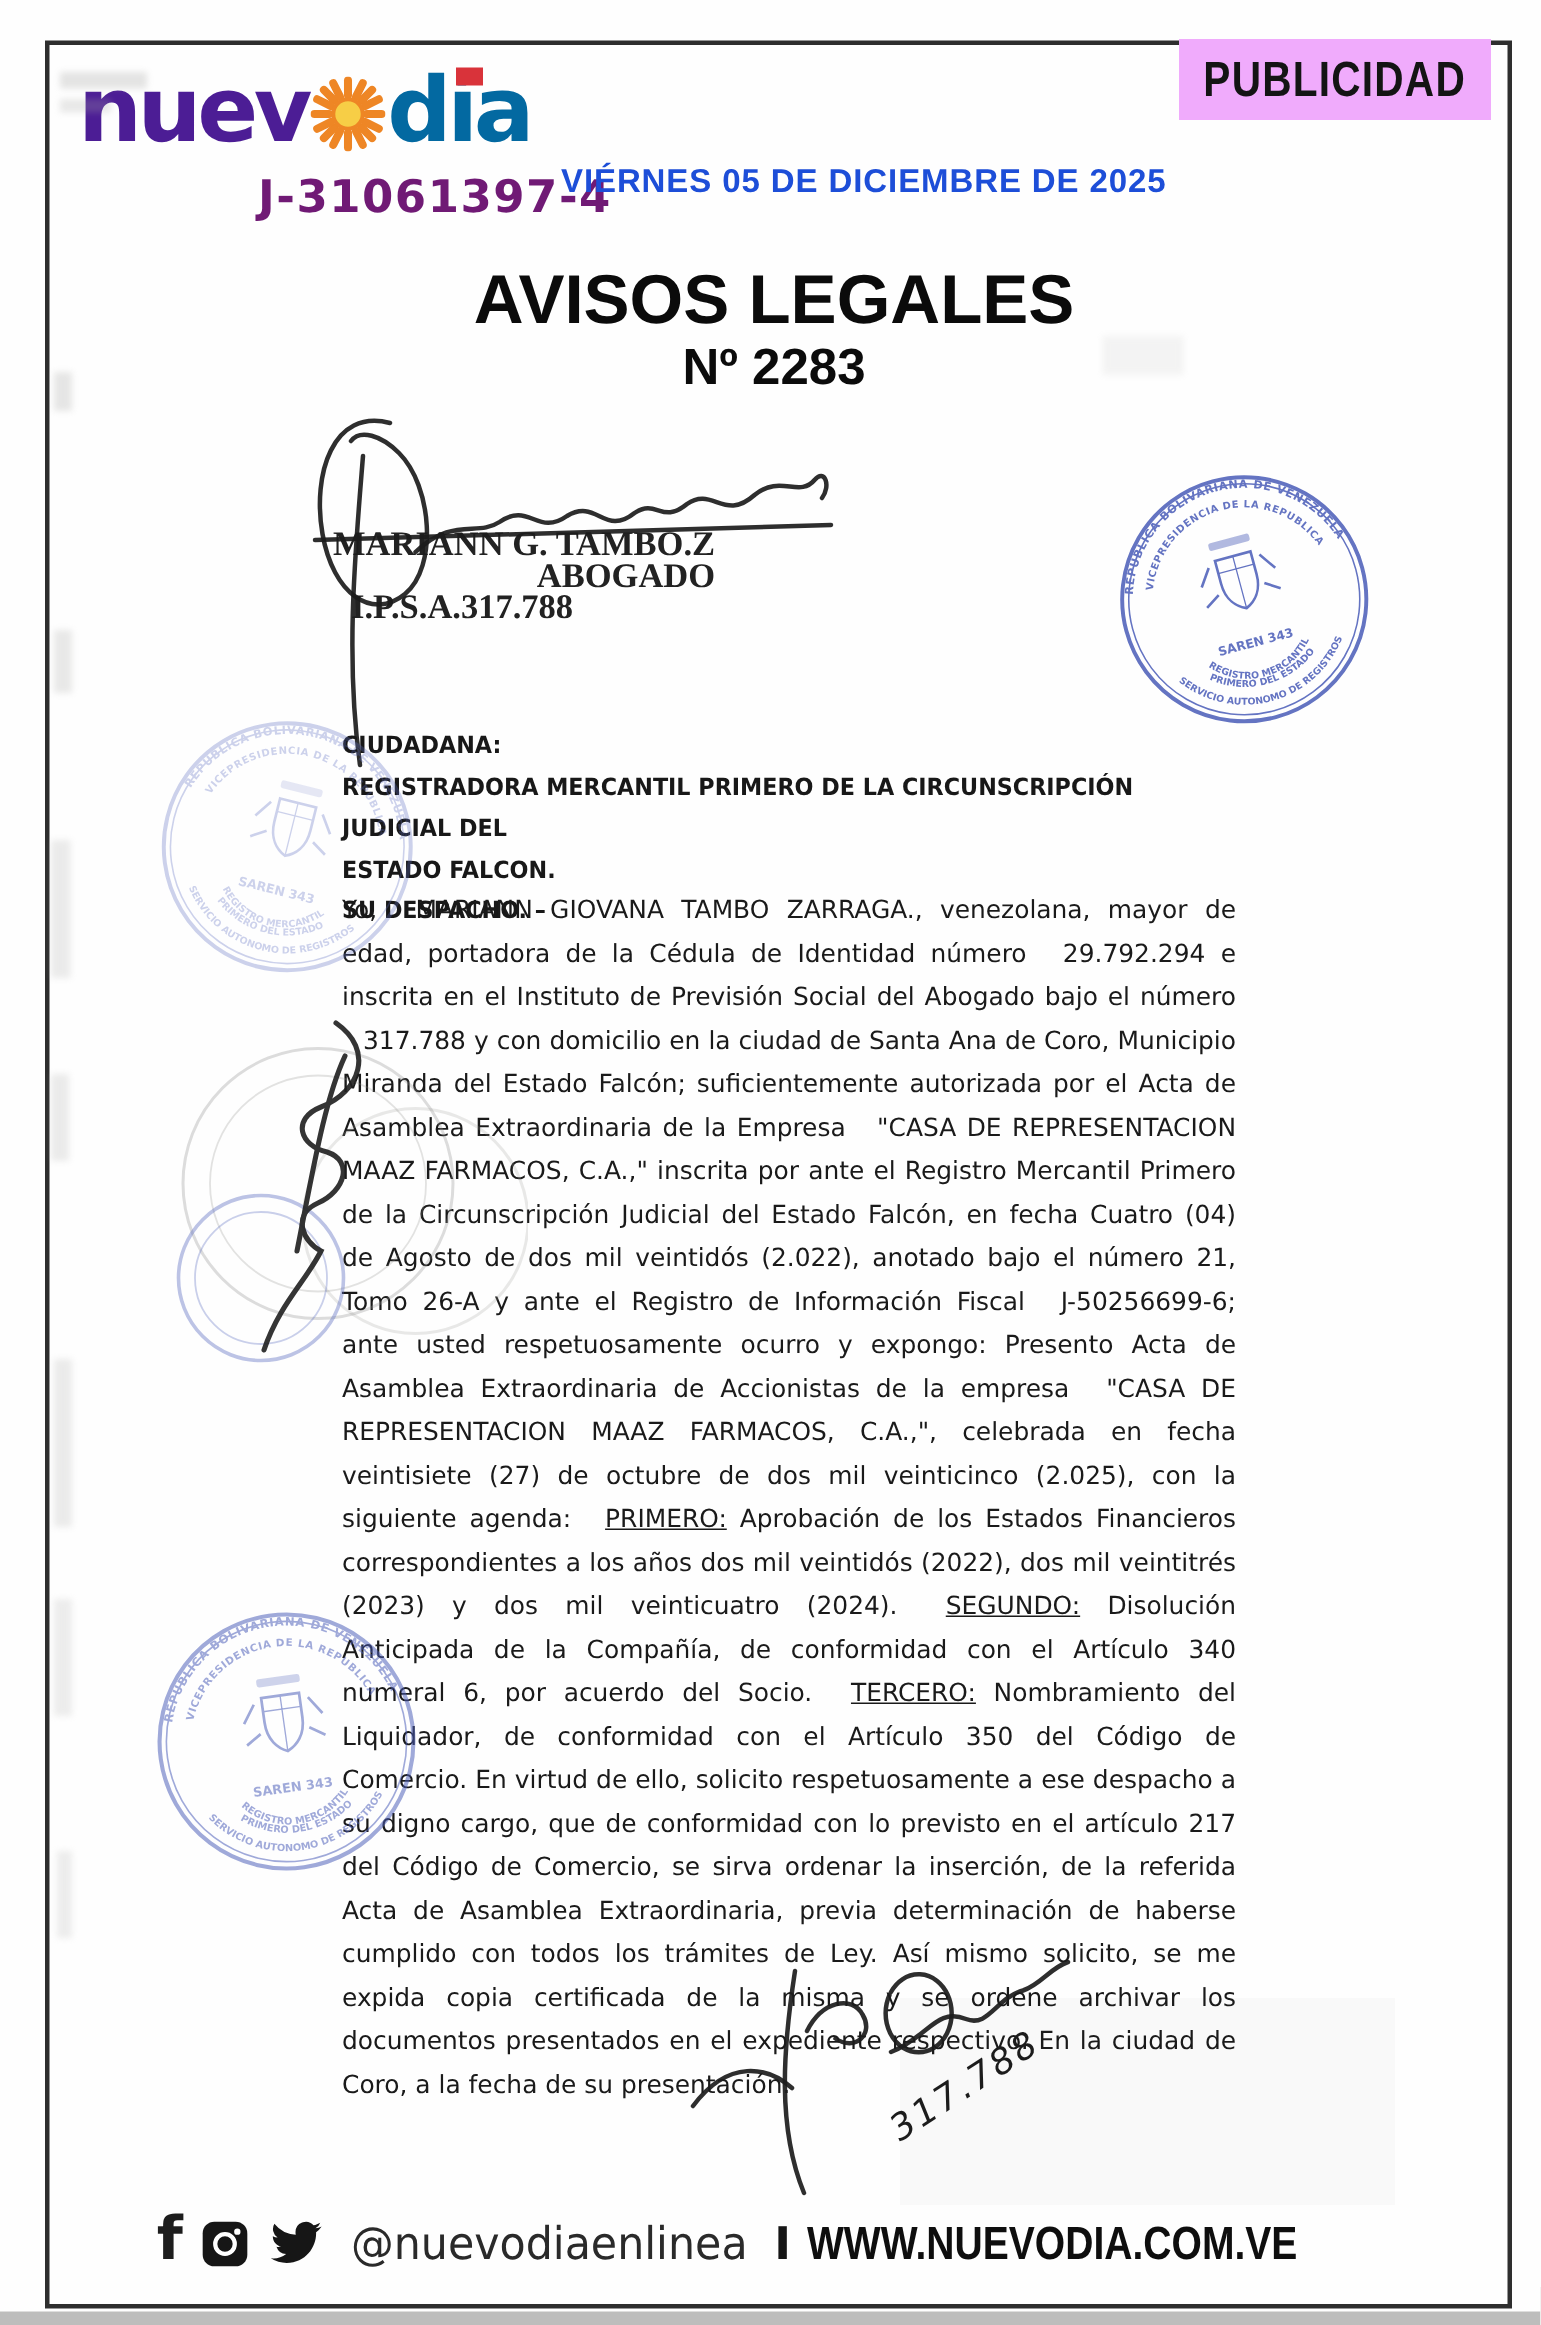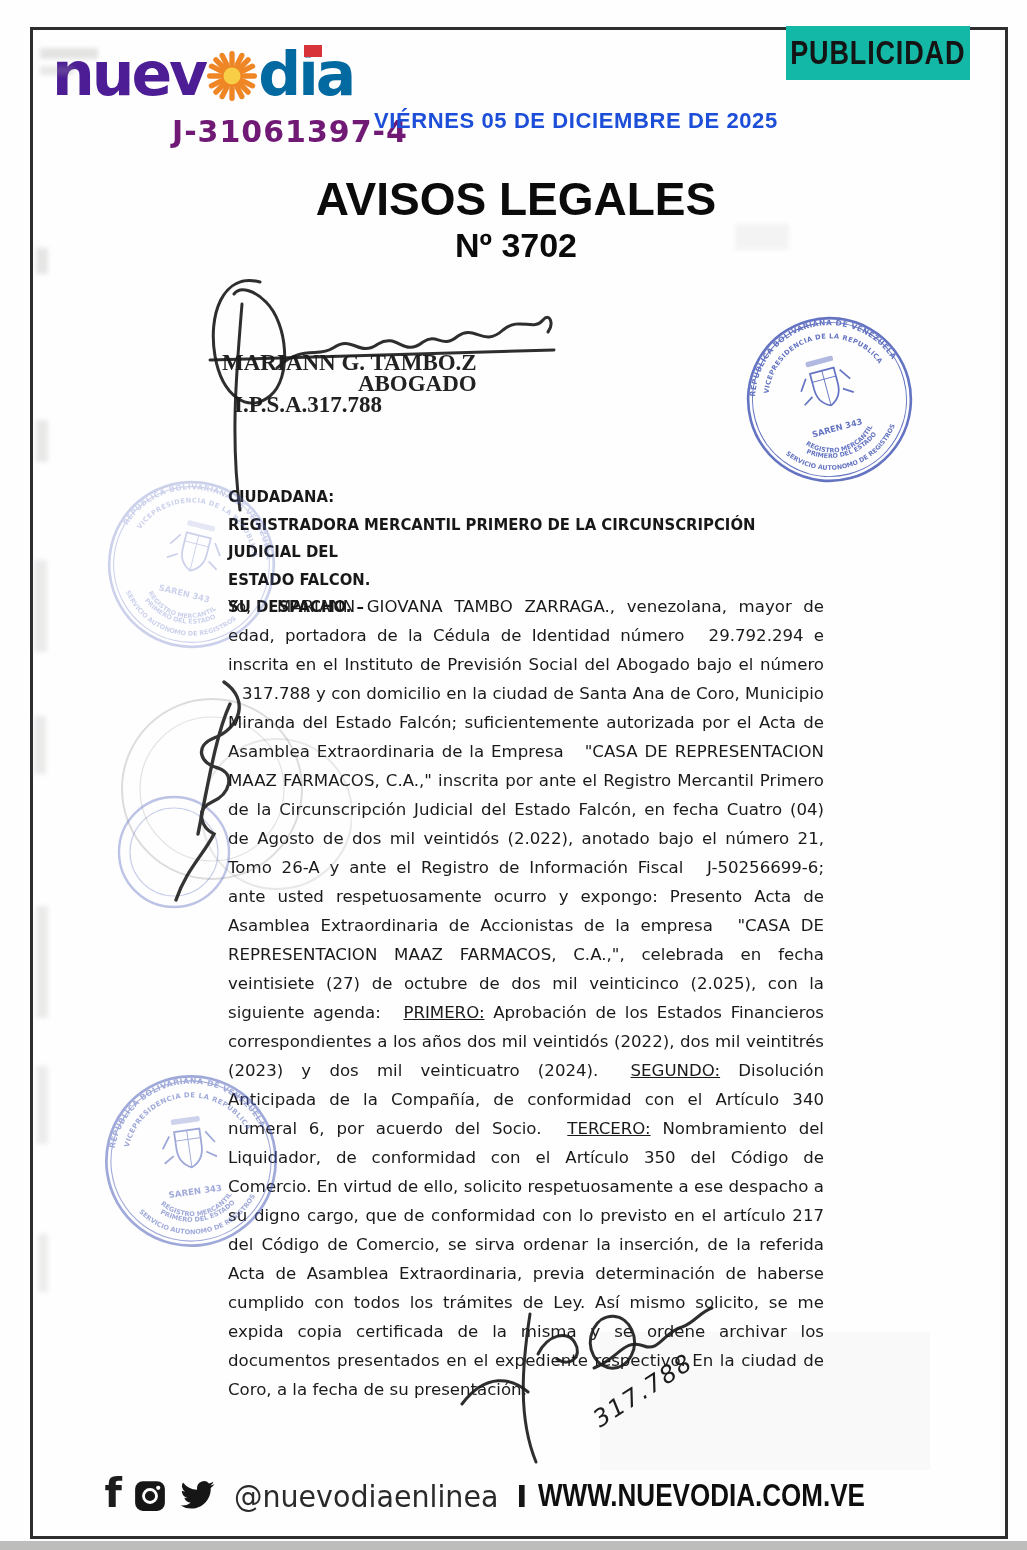--- a/index.html
+++ b/index.html
@@ -1,21 +1,21 @@
 <!DOCTYPE html>
 <html><head>
 <meta charset="utf-8">
 <style>
   html,body{margin:0;padding:0;background:#e9e9e7;}
   .page{position:relative;width:1027px;height:1550px;background:#fefefe;overflow:hidden;
         font-family:"DejaVu Sans",sans-serif;color:#1b1b1b;}
   .abs{position:absolute;}
   
   .frame{left:30px;top:27px;width:972px;height:1506px;border:3px solid #2e2e2e;background:transparent;}
-  .badge{left:786px;top:26px;width:184px;height:54px;background:#14b8a6;display:flex;align-items:center;justify-content:center;z-index:5;}
+  .badge{left:786px;top:26px;width:208px;height:54px;background:#f0abfc;display:flex;align-items:center;justify-content:center;z-index:5;}
   .badge span{font-family:"Liberation Sans",sans-serif;font-weight:900;font-size:33px;color:#141414;
               transform:scaleX(.82);letter-spacing:1px;white-space:nowrap;}
   .bottom-band{left:0;top:1541px;width:1027px;height:9px;background:#bdbdbc;}
   
   .logo{left:52px;top:44px;display:flex;align-items:center;font-weight:800;font-size:60px;letter-spacing:-3px;line-height:1;}
   .logo .p1{color:#4c1d95;}
   .logo .sun{width:50px;height:50px;margin:4px 1px 0 2px;}
   .logo .p2{color:#0369a1;position:relative;}
   .logo .accent{position:absolute;left:46px;top:1px;width:18px;height:12px;background:#D9333A;}
   .rif{left:172px;top:114px;font-size:30px;font-weight:600;color:#701a75;letter-spacing:1px;}
@@ -127,21 +127,21 @@
     </svg>
     <span class="p2">
       <span>día</span>
       <span class="accent"></span>
     </span>
   </div>
   <div class="abs rif">J-31061397-4</div>
   <div class="abs dateline">VIÉRNES 05 DE DICIEMBRE DE 2025</div>
 
   <div class="abs title">AVISOS LEGALES</div>
-  <div class="abs notice-no">Nº 3702</div>
+  <div class="abs notice-no">Nº 2283</div>
 
   <div class="abs attorney">
     <div class="l1">MARIANN G. TAMBO.Z</div>
     <div class="l2">ABOGADO</div>
     <div class="l3">I.P.S.A.317.788</div>
   </div>
   <svg class="abs sig-top" viewBox="0 0 400 268">
     <path class="sig-stroke" d="M78 20 C40 10 26 54 33 94 C40 134 66 152 88 134 C110 116 106 62 84 40 C72 28 58 24 52 32"></path>
     <path class="sig-stroke" d="M60 42 C55 104 48 176 58 248"></path>
     <path class="sig-stroke" d="M95 106 C120 82 136 96 151 86 C171 72 176 96 196 82 C216 70 221 96 241 80 C256 70 259 88 276 74 C293 62 301 86 321 68 C338 54 351 70 361 58 C368 50 372 62 366 70"></path>

